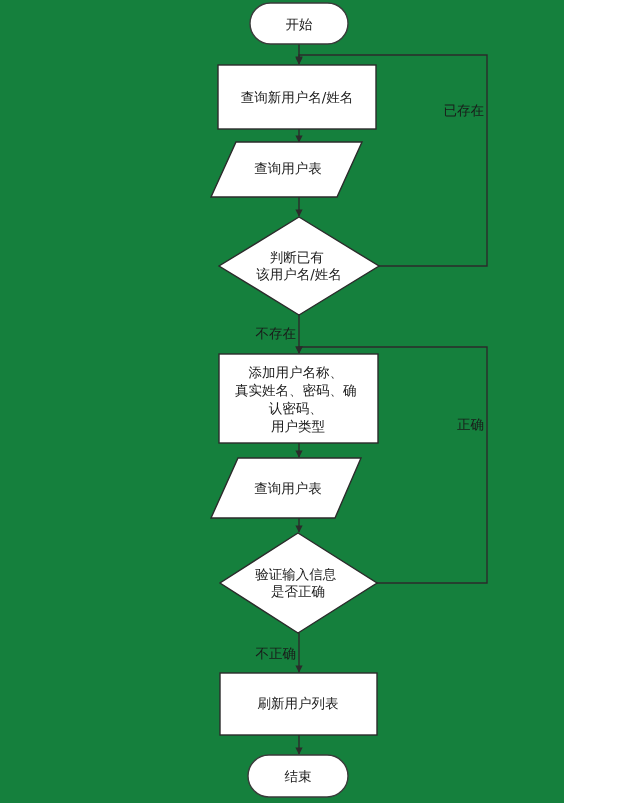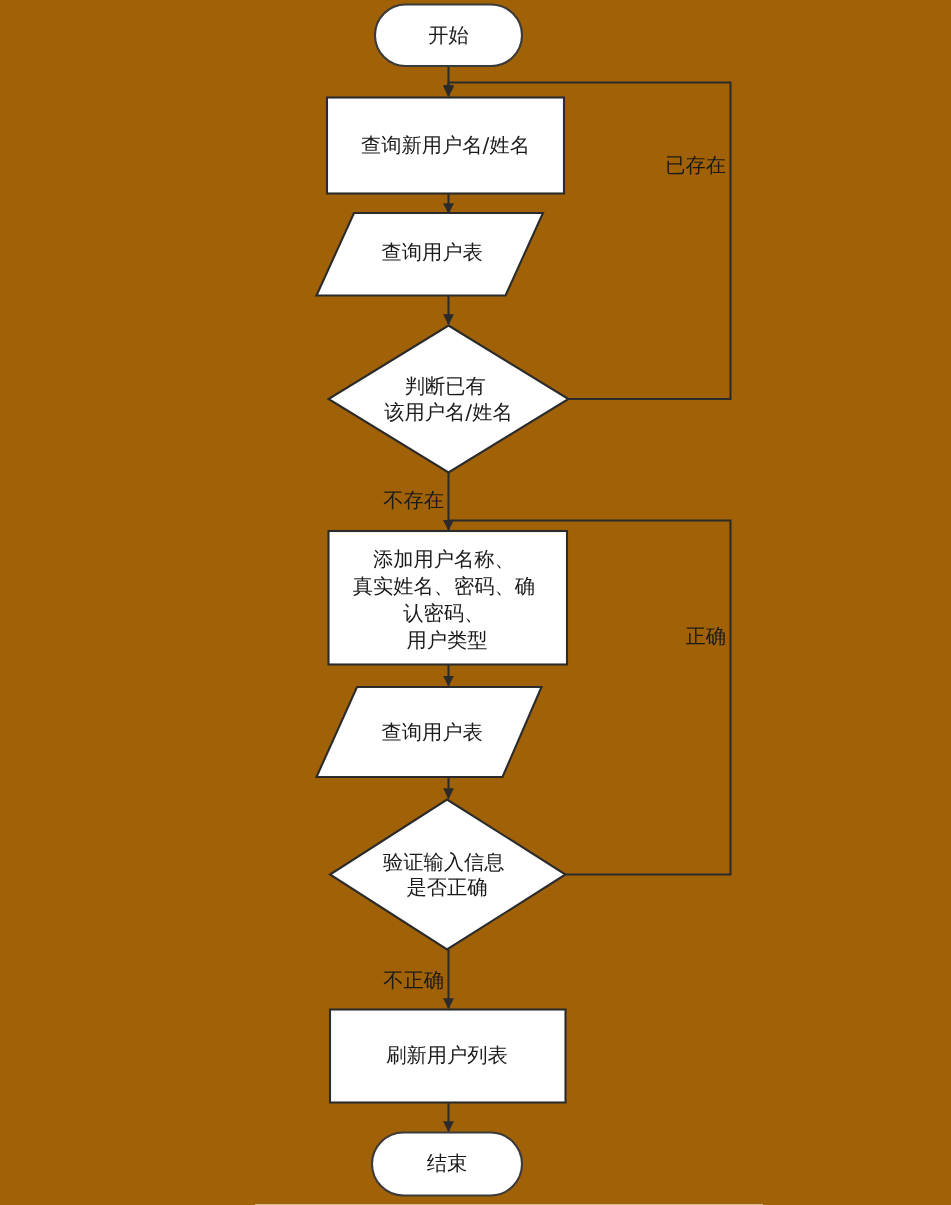--- a/index.html
+++ b/index.html
@@ -9,23 +9,23 @@
     background: #ffffff;
   }
   body {
     width: 634px;
     height: 803px;
     overflow: hidden;
     font-family: "DejaVu Sans", "Liberation Sans", sans-serif;
   }
   #flow-root {
     position: relative;
-    width: 634px;
+    width: 564px;
     height: 803px;
-    background: #a16207;
+    background: #15803d;
   }
   svg#flow-svg {
     display: block;
     width: 634px;
     height: 803px;
   }
   .node-shape {
     fill: #ffffff;
     stroke: #2b2b2b;
     stroke-width: 1.4;

